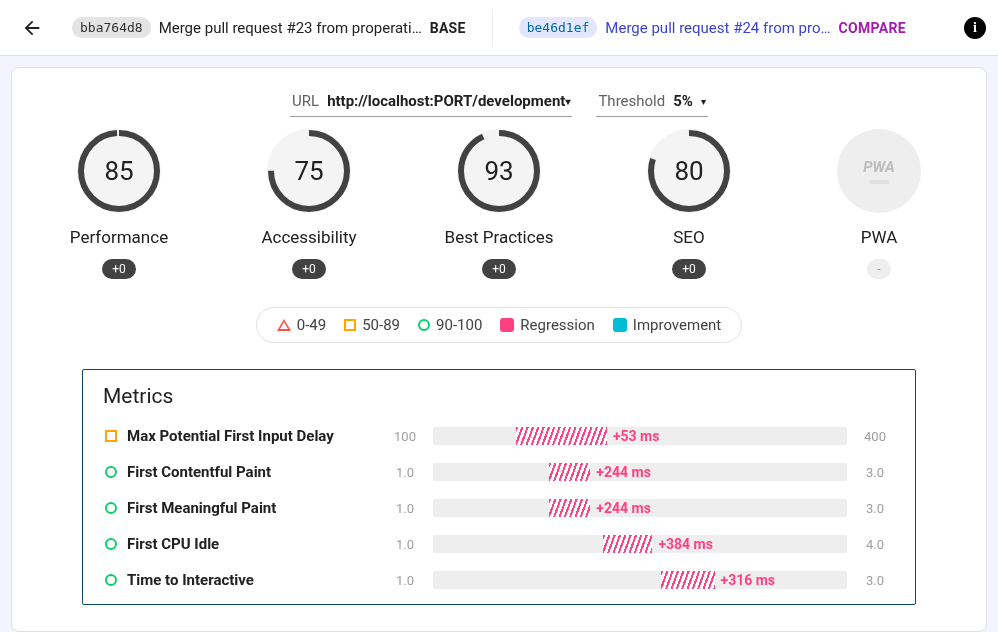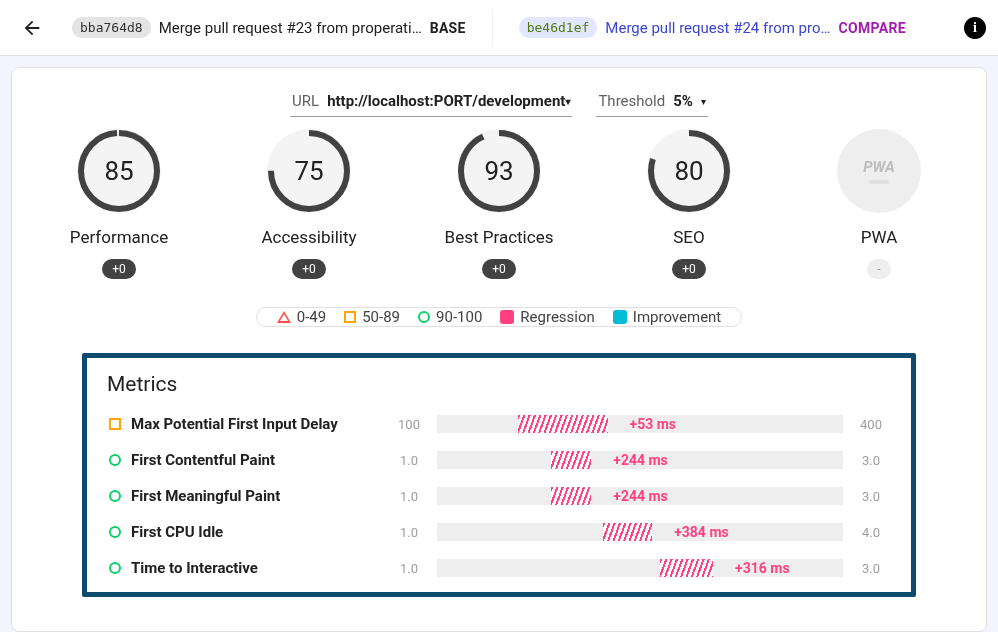--- a/index.html
+++ b/index.html
@@ -26,21 +26,21 @@
     cursor:pointer;
     border-radius:50%;
   }
   .hash-pill {
     font-family: "SFMono-Regular", Menlo, Consolas, monospace;
     font-size: 13px;
     padding: 3px 8px;
     border-radius: 10px;
   }
   .hash-base { background:#e4e4e4; color:#333; }
-  .hash-compare { background:#e2e7ff; color:#4d7c0f; }
+  .hash-compare { background:#e2e7ff; color:#0369a1; }
   .commit-group {
     display:flex; align-items:center; gap:8px;
     min-width:0;
   }
   .commit-msg { font-size:15px; white-space:nowrap; overflow:hidden; text-overflow:ellipsis; max-width:290px; }
   .commit-msg.compare { color:#3b44d1; }
   .tag { font-weight:700; font-size:14px; letter-spacing:0.3px; }
   .tag.compare { color:#a21caf; }
   .info-icon {
     width:22px; height:22px; border-radius:50%;
@@ -108,21 +108,21 @@
   }
   .delta-pill.blank { background:#eee; color:#9e9e9e; min-width:24px; text-align:center;}
 
   .legend-row {
     display:flex; justify-content:center;
     margin-top: 28px;
   }
   .legend {
     display:flex; align-items:flex-start; gap:18px;
     border:1px solid #e0e0e0; border-radius:24px;
-    padding: 0 20px; font-size:15px;
+    padding: 8px 20px; font-size:15px;
   }
   .legend .item { display:flex; align-items:center; gap:6px; color:#424242; }
   .tri {
     width:0;height:0;
     border-left:7px solid transparent;
     border-right:7px solid transparent;
     border-bottom:12px solid #ff4e42;
     position:relative;
   }
   .tri::after {
@@ -134,21 +134,21 @@
     border-bottom:7px solid #fff;
   }
   .sq { width:12px;height:12px; border:2px solid #ffa400; }
   .circ { width:12px;height:12px; border:2px solid #0cce6b; border-radius:50%; }
   .swatch { width:14px;height:14px; border-radius:3px; }
   .swatch.reg { background:#ff4081; }
   .swatch.imp { background:#00bcd4; }
 
   .metrics-card {
     margin: 26px 70px 16px 70px;
-    border:5px solid #0c4a6e;
+    border:1px solid #0c4a6e;
     border-radius:2px;
     padding: 14px 20px 6px 20px;
   }
   .metrics-card h2 { font-size:21px; font-weight:400; margin-bottom:10px; }
   .metric-row {
     display:flex; align-items:center; gap:8px;
     height:36px;
   }
   .metric-row .icon { width:16px; display:flex; justify-content:center; }
   .metric-row .name { font-size:15px; font-weight:700; flex: 0 0 250px; }
@@ -162,21 +162,21 @@
     background: repeating-linear-gradient(
       110deg,
       #ff4081 0px, #ff4081 2px,
       #ffffff 2px, #ffffff 5px
     );
   }
   .delta-label {
     position:absolute; top:0; height:100%;
     display:flex; align-items:center;
     font-size:14px; font-weight:700; color:#ff4081;
-    padding-left:22px;
+    padding-left:6px;
     white-space:nowrap;
   }
 </style>
 </head>
 <body>
 
 <div class="topbar">
   <div class="back-btn">
     <svg width="22" height="22" viewBox="0 0 24 24">
         <path fill="#212121" d="M20 11H7.83l5.59-5.59L12 4l-8 8 8 8 1.41-1.41L7.83 13H20z"></path>

